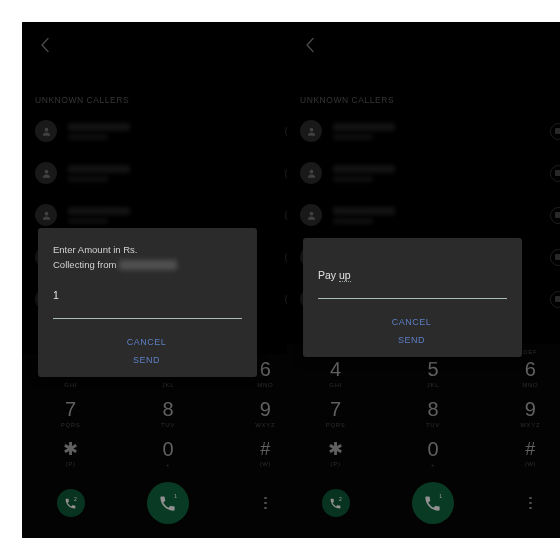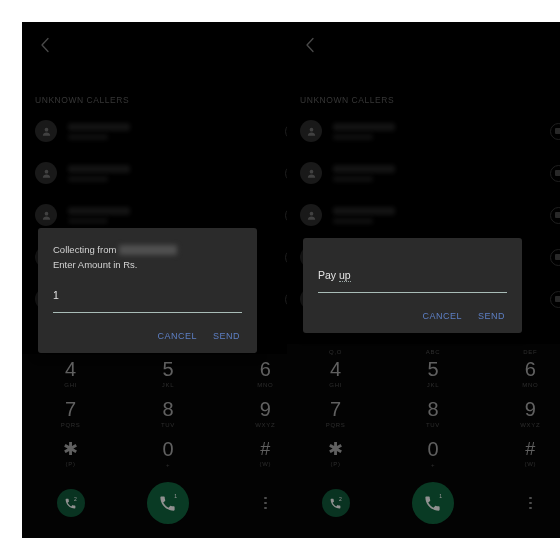--- a/index.html
+++ b/index.html
@@ -240,38 +240,39 @@
     height: 10px;
     background: #505050;
     border-radius: 2px;
     filter: blur(2.4px);
     margin-left: 3px;
   }
   .dlg-field {
     margin-top: 13px;
     position: relative;
     border-bottom: 1.5px solid #a9bcb7;
-    padding-bottom: 9px;
+    padding-bottom: 15px;
   }
   .dlg-field .value {
     font-size: 10.5px;
     color: #e3e3e3;
     line-height: 13px;
     font-family: "Liberation Sans", sans-serif;
     display: inline-block;
   }
   .dlg-field .value .spell {
     border-bottom: 1px dotted #9aa6a4;
   }
   .dlg-actions {
     margin-top: 16px;
     display: flex;
     justify-content: flex-end;
-    gap: 16px;
+    gap: 4px;
     padding-right: 2px;
+    flex-direction: column;
   }
   .dlg-btn {
     font-size: 9px;
     letter-spacing: 0.5px;
     color: #5d7fc4;
     background: none;
     border: none;
     padding: 2px 0;
     cursor: pointer;
     font-family: "Liberation Sans", sans-serif;
@@ -450,24 +451,24 @@
               <span></span>
               <span></span>
           </div>
         </div>
       </div>
     </div>
 
     <div class="scrim"></div>
 
     <div class="dialog left-dlg">
+      <div class="dlg-line">Enter Amount in Rs.</div>
       <div class="dlg-line">
         <span>Collecting from</span><span class="inline-redact"></span>
       </div>
-      <div class="dlg-line">Enter Amount in Rs.</div>
 
       <div class="dlg-field">
         <span class="value">1</span>
       </div>
 
       <div class="dlg-actions">
         <button class="dlg-btn">CANCEL</button>
         <button class="dlg-btn">SEND</button>
       </div>
     </div>

